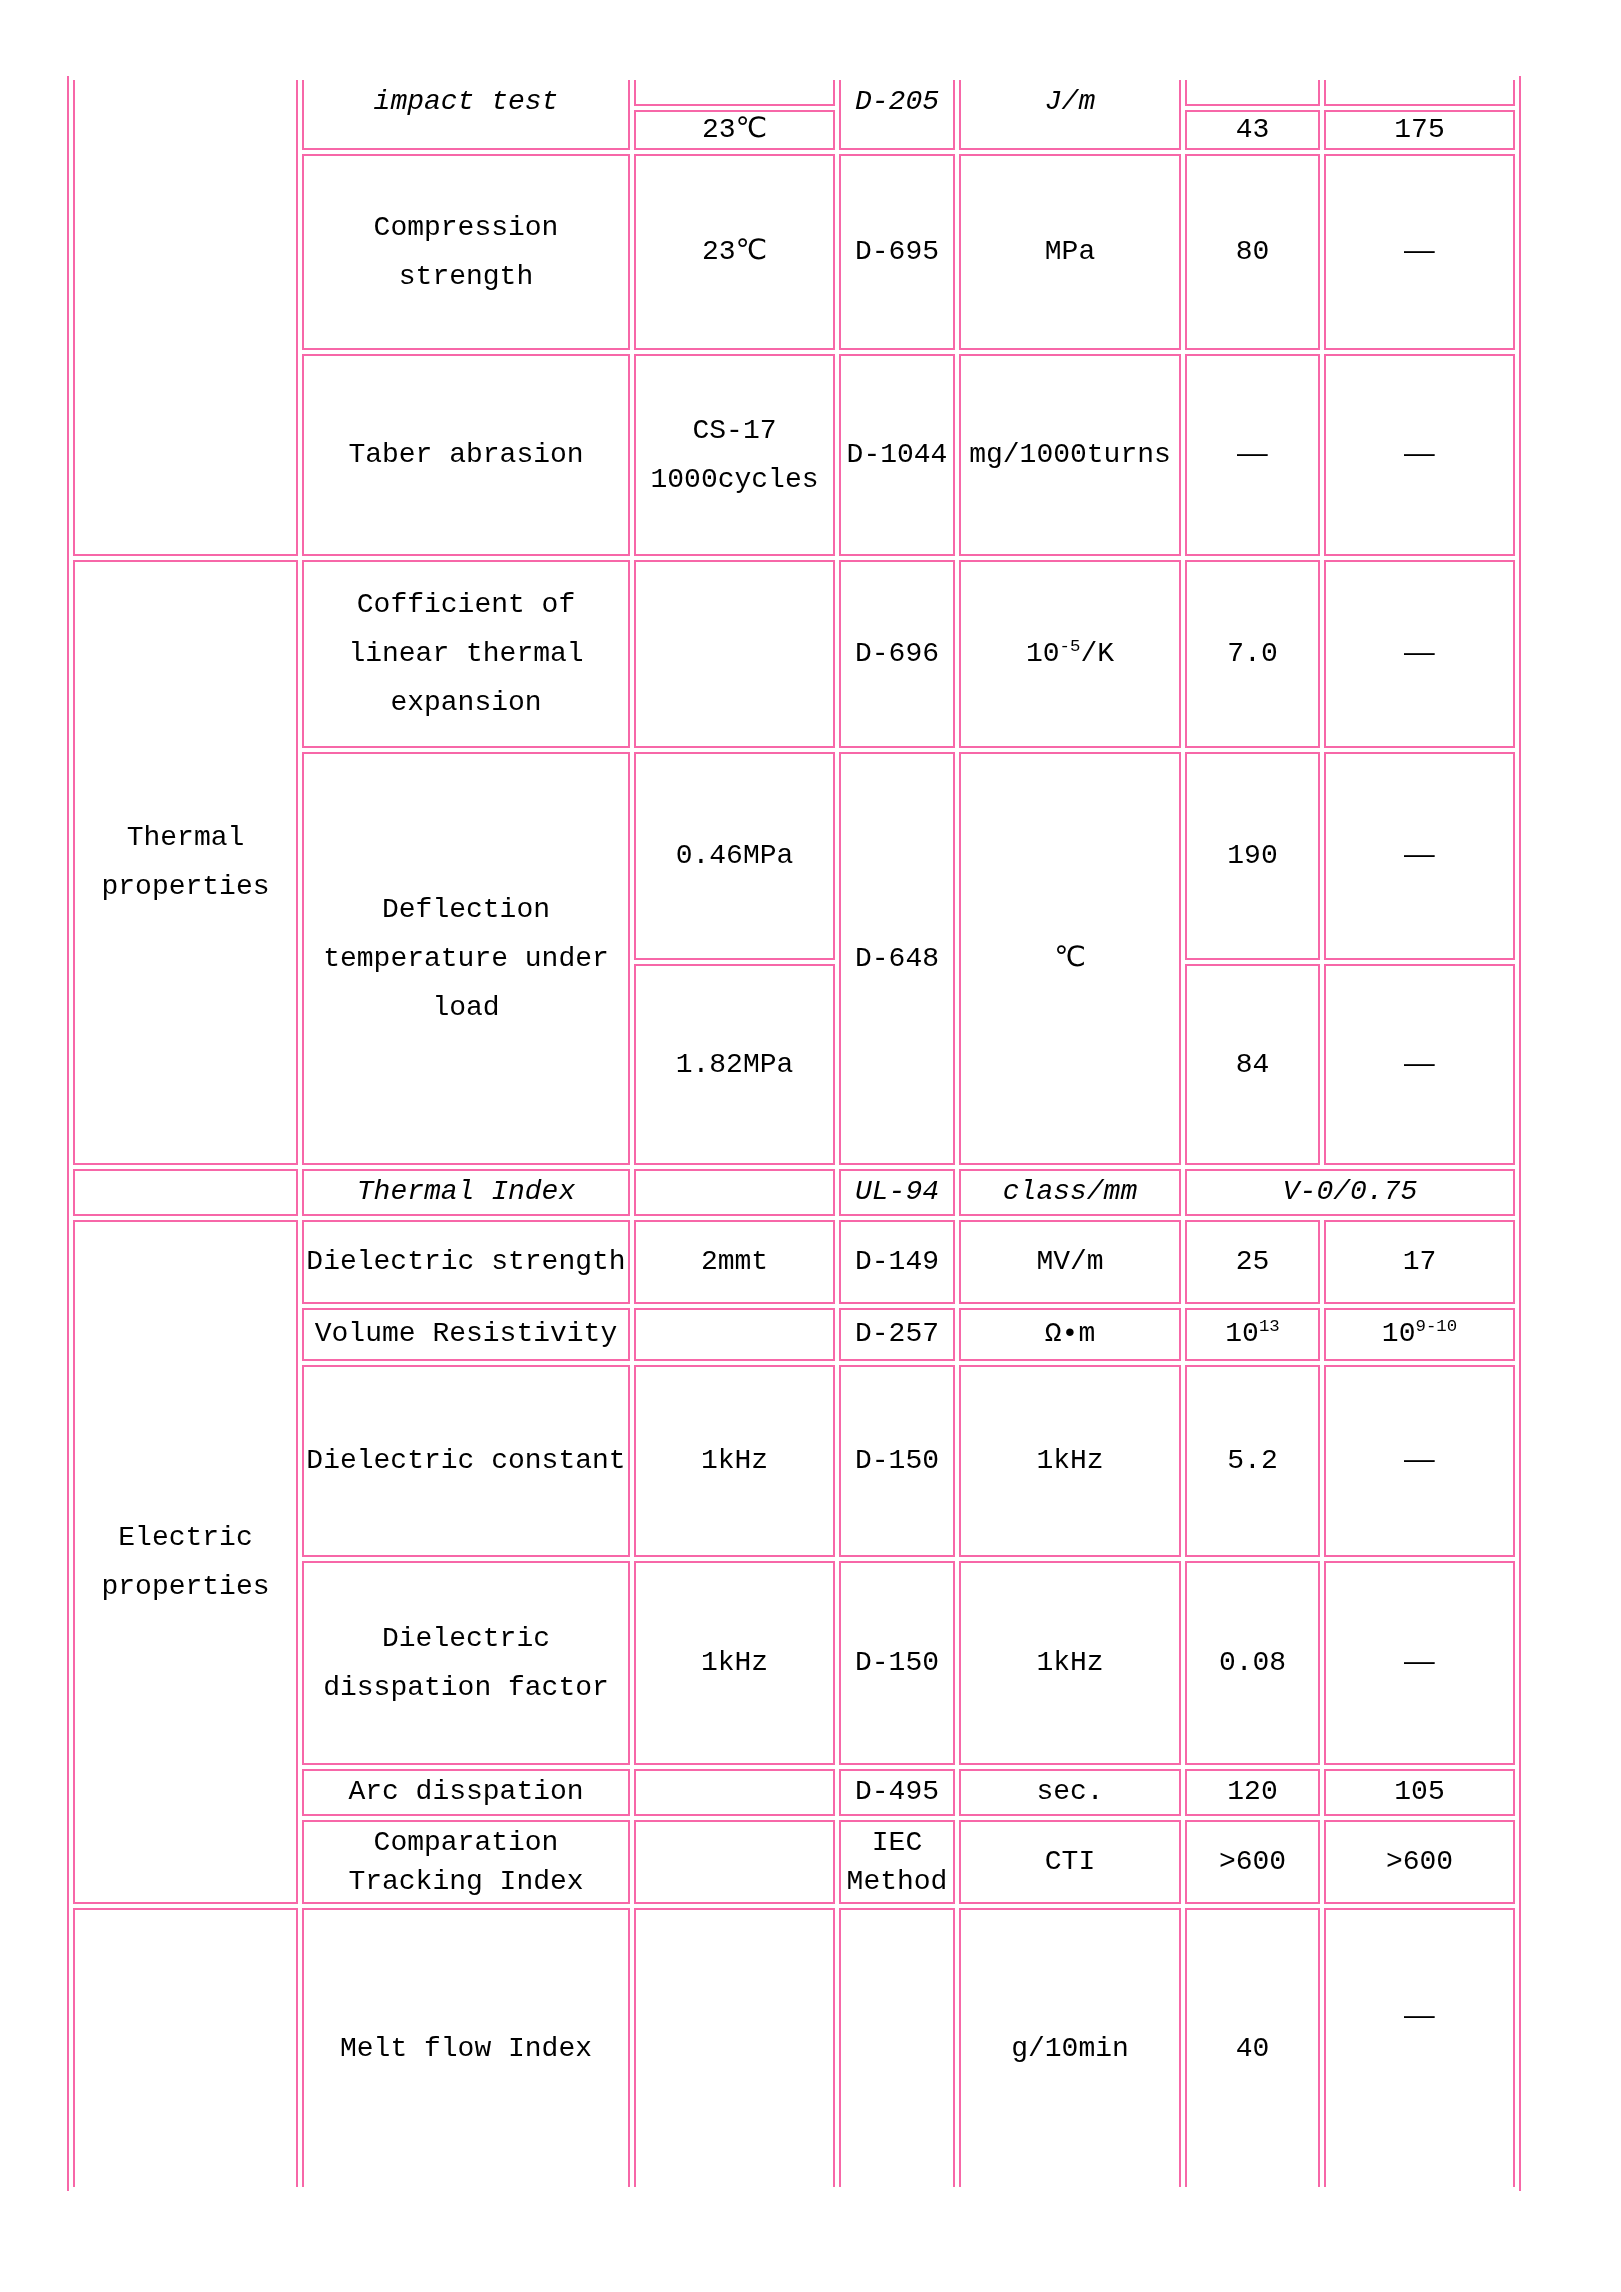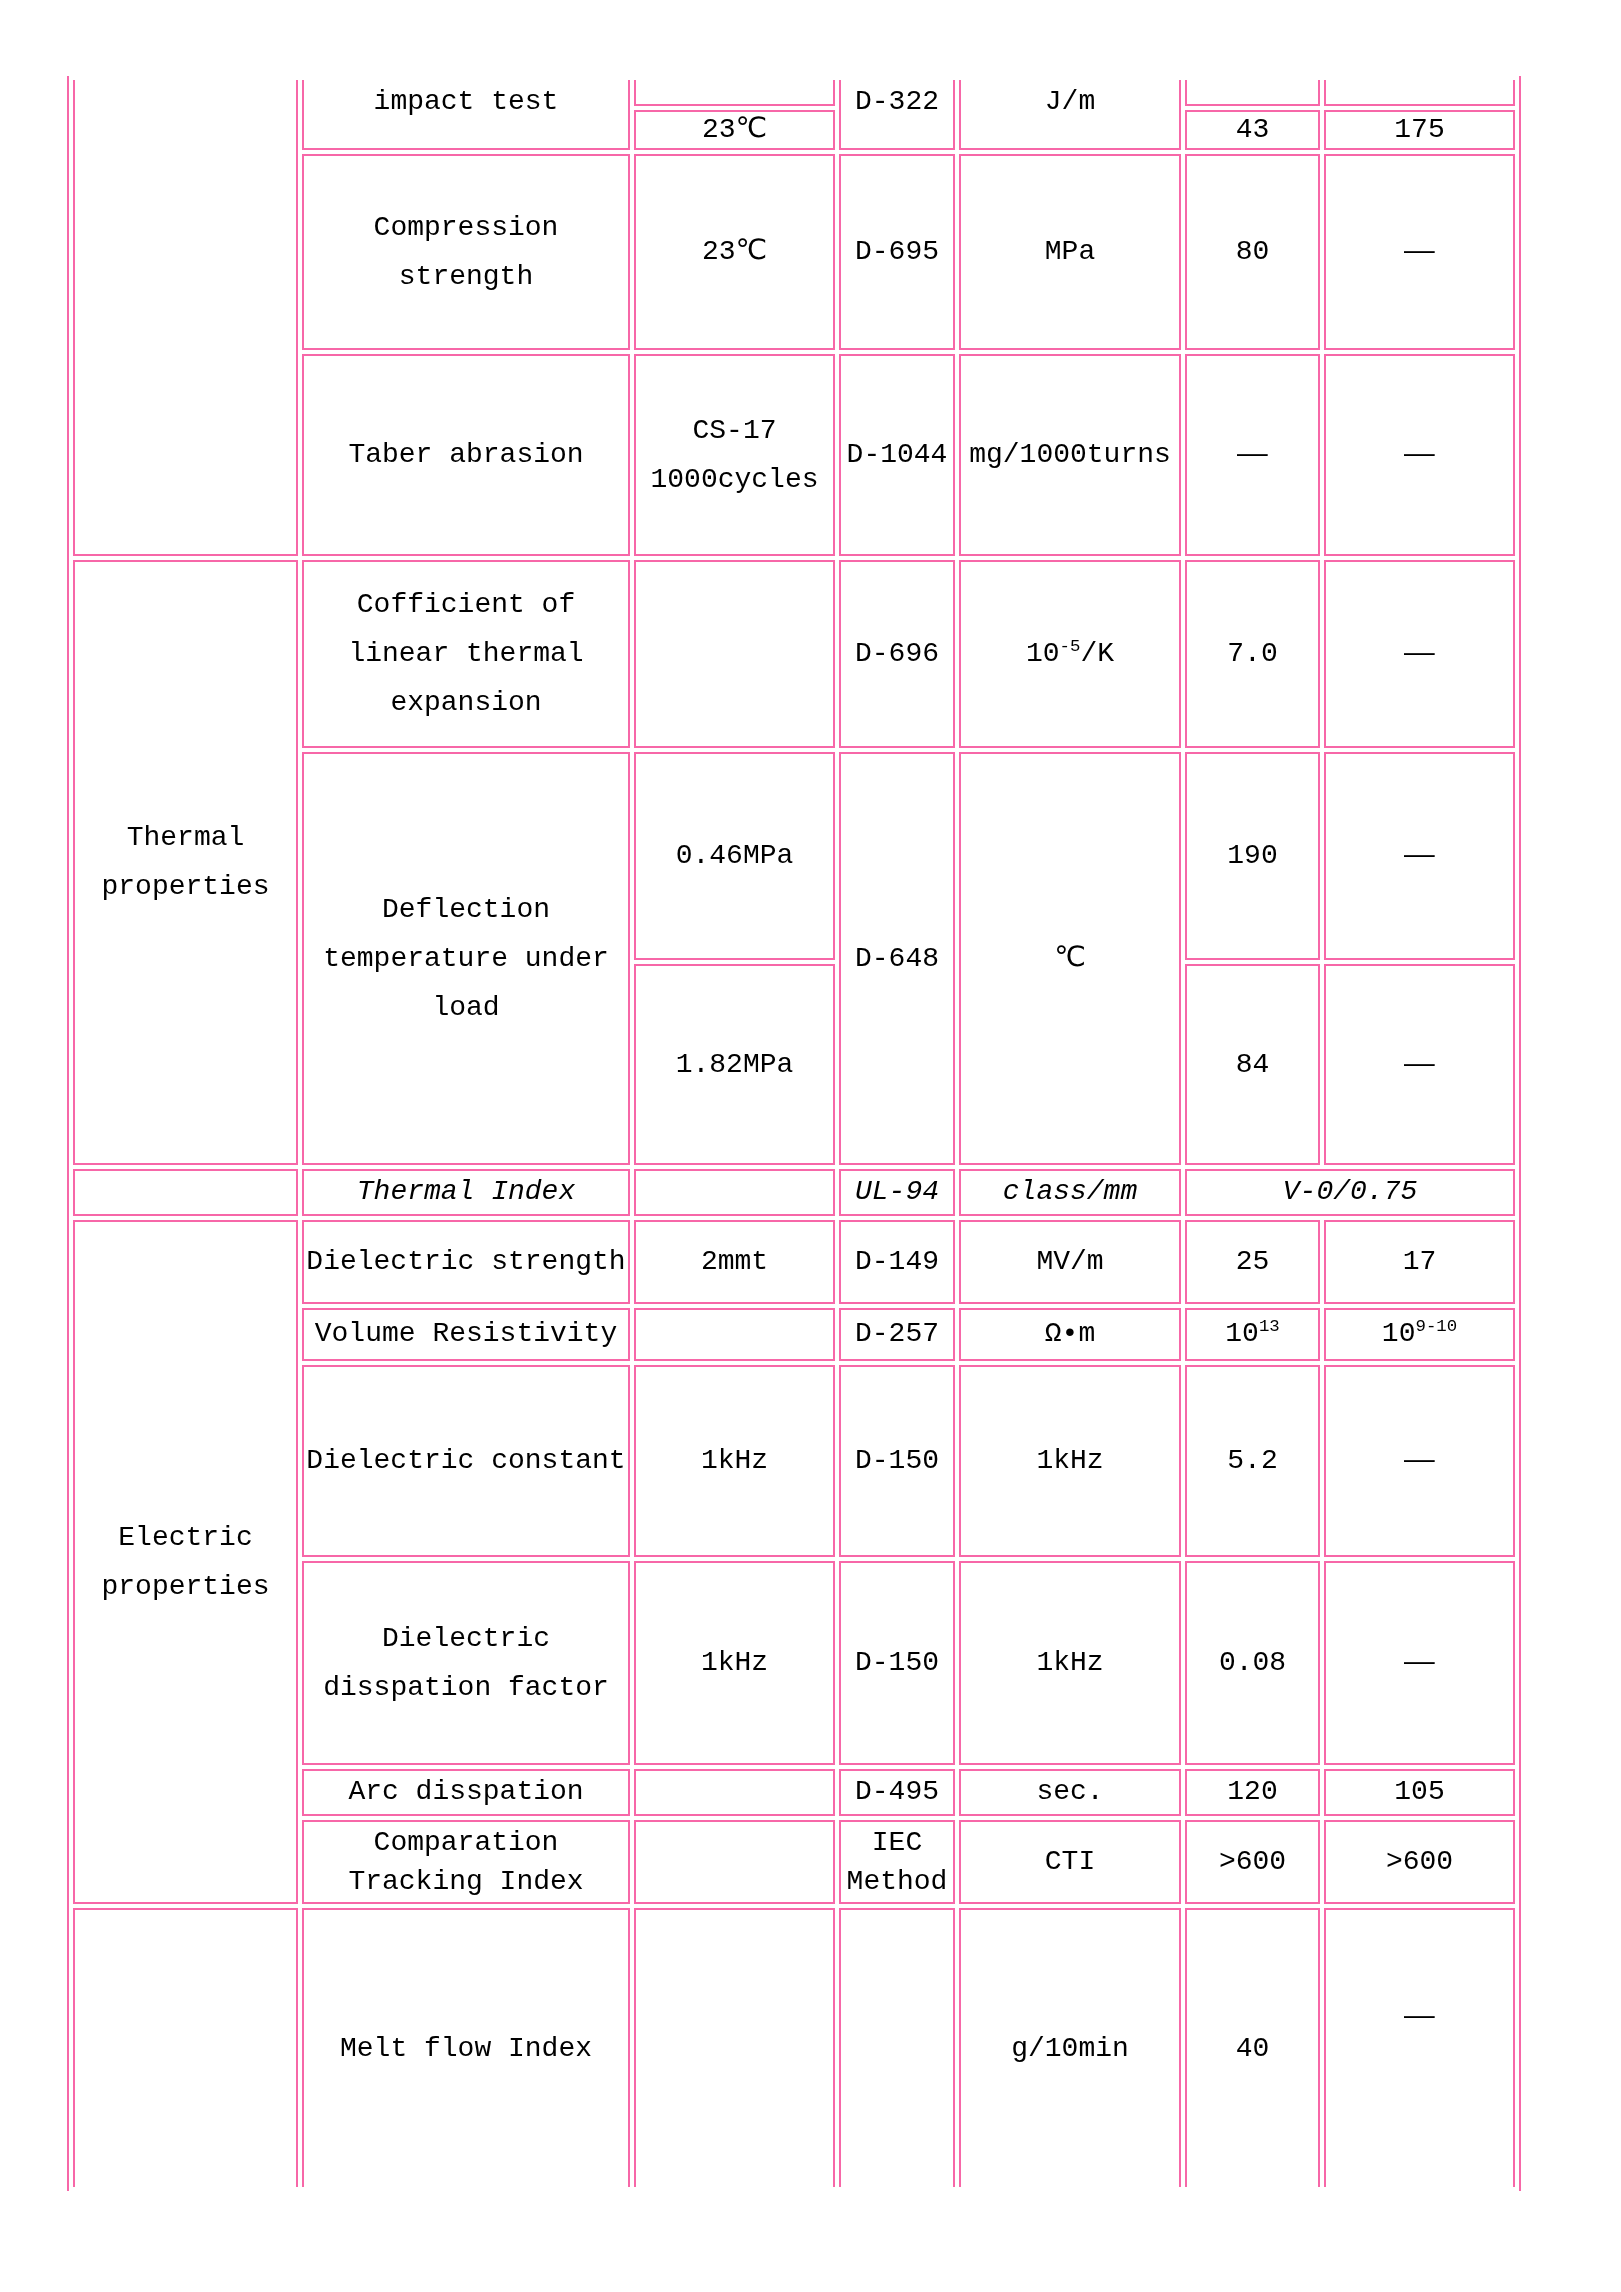--- a/index.html
+++ b/index.html
@@ -48,21 +48,21 @@
   tr.rh-defl-b  { height: 201px; }
   tr.rh-tindex  { height: 47px; font-style: italic; }
   tr.rh-dstr    { height: 84px; }
   tr.rh-vres    { height: 53px; font-family: Liberation Mono, monospace; }
   tr.rh-dcon    { height: 192px; }
   tr.rh-ddis    { height: 204px; }
   tr.rh-arc     { height: 47px; }
   tr.rh-cti     { height: 84px; }
   tr.rh-melt    { height: 279px; }
 
-  .open-top    { border-top: none; }
+  .open-top    { border-top: none; font-style: italic; }
   .open-bottom { border-bottom: none; }
   .vtop { vertical-align: top; padding-top: 2px; line-height: 1.4; }
   .tight { line-height: 1.3; }
   .lh14 { line-height: 1.4; }
   .dash { display: inline-block; transform: scaleX(1.8); }
   .dash-high { padding-bottom: 63px; }
   sup { font-size: 0.62em; line-height: 0; }
 </style>
 </head>
 <body>
@@ -78,21 +78,21 @@
         <col style="width:222px">
         <col style="width:135px">
         <col style="width:191px">
       </colgroup>
 
       <tbody>
           <tr class="rh-sliver">
         <td class="open-top" rowspan="4"></td>
         <td class="open-top vtop" rowspan="2">impact test</td>
         <td class="open-top"></td>
-        <td class="open-top vtop" rowspan="2">D-322</td>
+        <td class="open-top vtop" rowspan="2">D-205</td>
         <td class="open-top vtop" rowspan="2">J/m</td>
         <td class="open-top"></td>
         <td class="open-top"></td>
       </tr>
       <tr class="rh-sub">
         <td class="tight">23℃</td>
         <td class="tight">43</td>
         <td class="tight">175</td>
       </tr>
 

